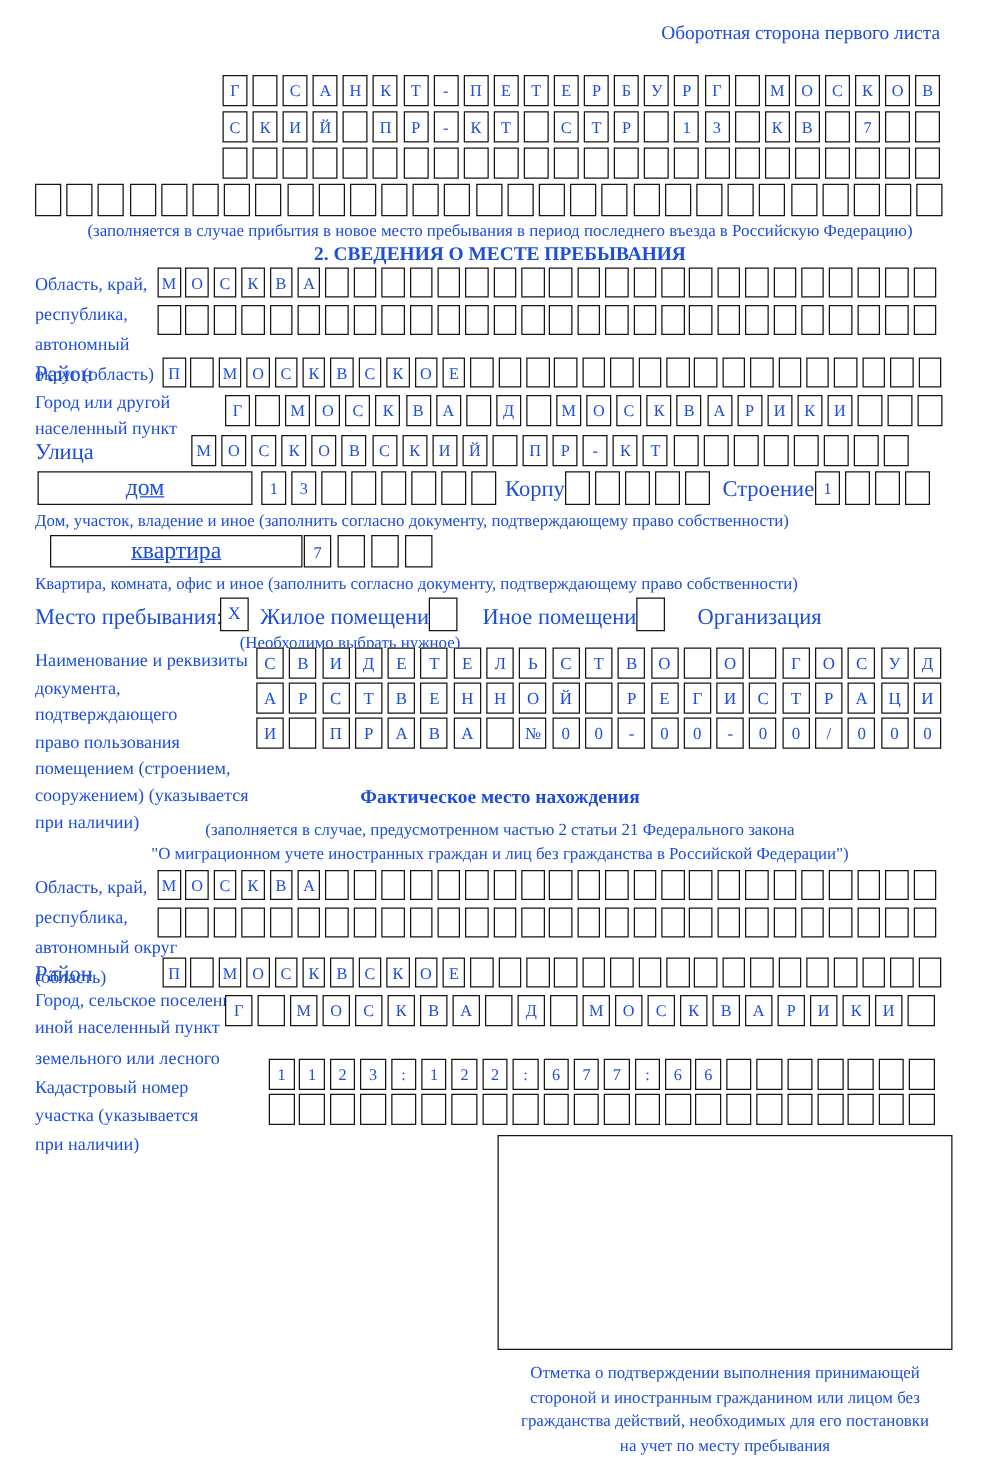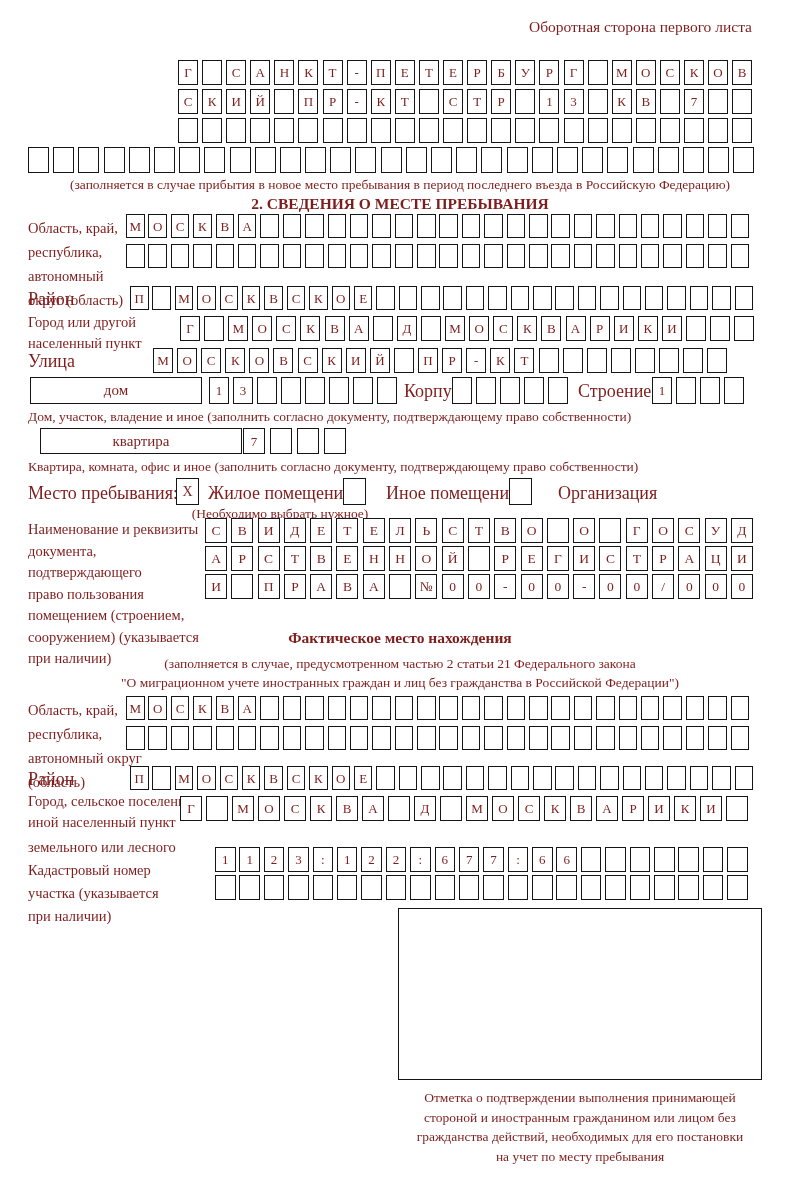--- a/index.html
+++ b/index.html
@@ -1,18 +1,18 @@
 <!DOCTYPE html>
 <html><head>
 <meta charset="utf-8">
 <style>
   html,body{margin:0;padding:0;background:#ffffff;}
   .page{
     position:relative;width:800px;height:1180px;background:#fff;
-    font-family:"Liberation Serif","DejaVu Serif",serif;color:#7f1d1d;overflow:hidden;
+    font-family:"Liberation Serif","DejaVu Serif",serif;color:#1d4ed8;overflow:hidden;
   }
   .hdr{position:absolute;top:18px;right:48px;font-size:15.5px;}
   .lbl{position:absolute;font-size:15px;line-height:23px;}
   .lbl-tight{line-height:21.5px;font-size:14.5px;}
   .cr{position:absolute;display:flex;}
   .cell{
     box-sizing:border-box;border:1.6px solid #151515;background:#fff;
     display:inline-flex;align-items:center;justify-content:center;
     font-size:13px;line-height:1;flex:0 0 auto;
   }
@@ -22,21 +22,21 @@
   .rdoc{gap:4.3px;} .rdoc .cell{width:22px;height:25px;font-size:13.5px;}
   .r22{gap:3.9px;}  .r22 .cell{width:20.5px;height:25px;}
   .r22w{gap:4px;}   .r22w .cell{width:22px;height:25px;}
   .rsm{gap:4px;}    .rsm .cell{width:20px;height:27px;}
   .rkv{gap:5px;}    .rkv .cell{width:22px;height:26px;}
   .note{position:absolute;left:0;width:800px;text-align:center;font-size:13.5px;}
   .sect-title{position:absolute;left:0;width:800px;text-align:center;font-weight:bold;font-size:15.5px;}
   .inline-lbl{position:absolute;font-size:18px;}
   .boxed-lbl{
     position:absolute;box-sizing:border-box;border:1.6px solid #151515;
-    display:flex;align-items:center;justify-content:center;font-size:15px;background:#fff;
+    display:flex;align-items:center;justify-content:center;font-size:19px;background:#fff;text-decoration:underline;
   }
   .cb{
     position:absolute;box-sizing:border-box;width:23px;height:27px;border:1.6px solid #151515;
     display:flex;align-items:center;justify-content:center;font-size:14px;background:#fff;
   }
   .stamp-box{position:absolute;border:1.8px solid #151515;background:#fff;}
   .stamp-note{position:absolute;text-align:center;font-size:13.5px;line-height:19.5px;}
 </style>
 </head>
 <body>

